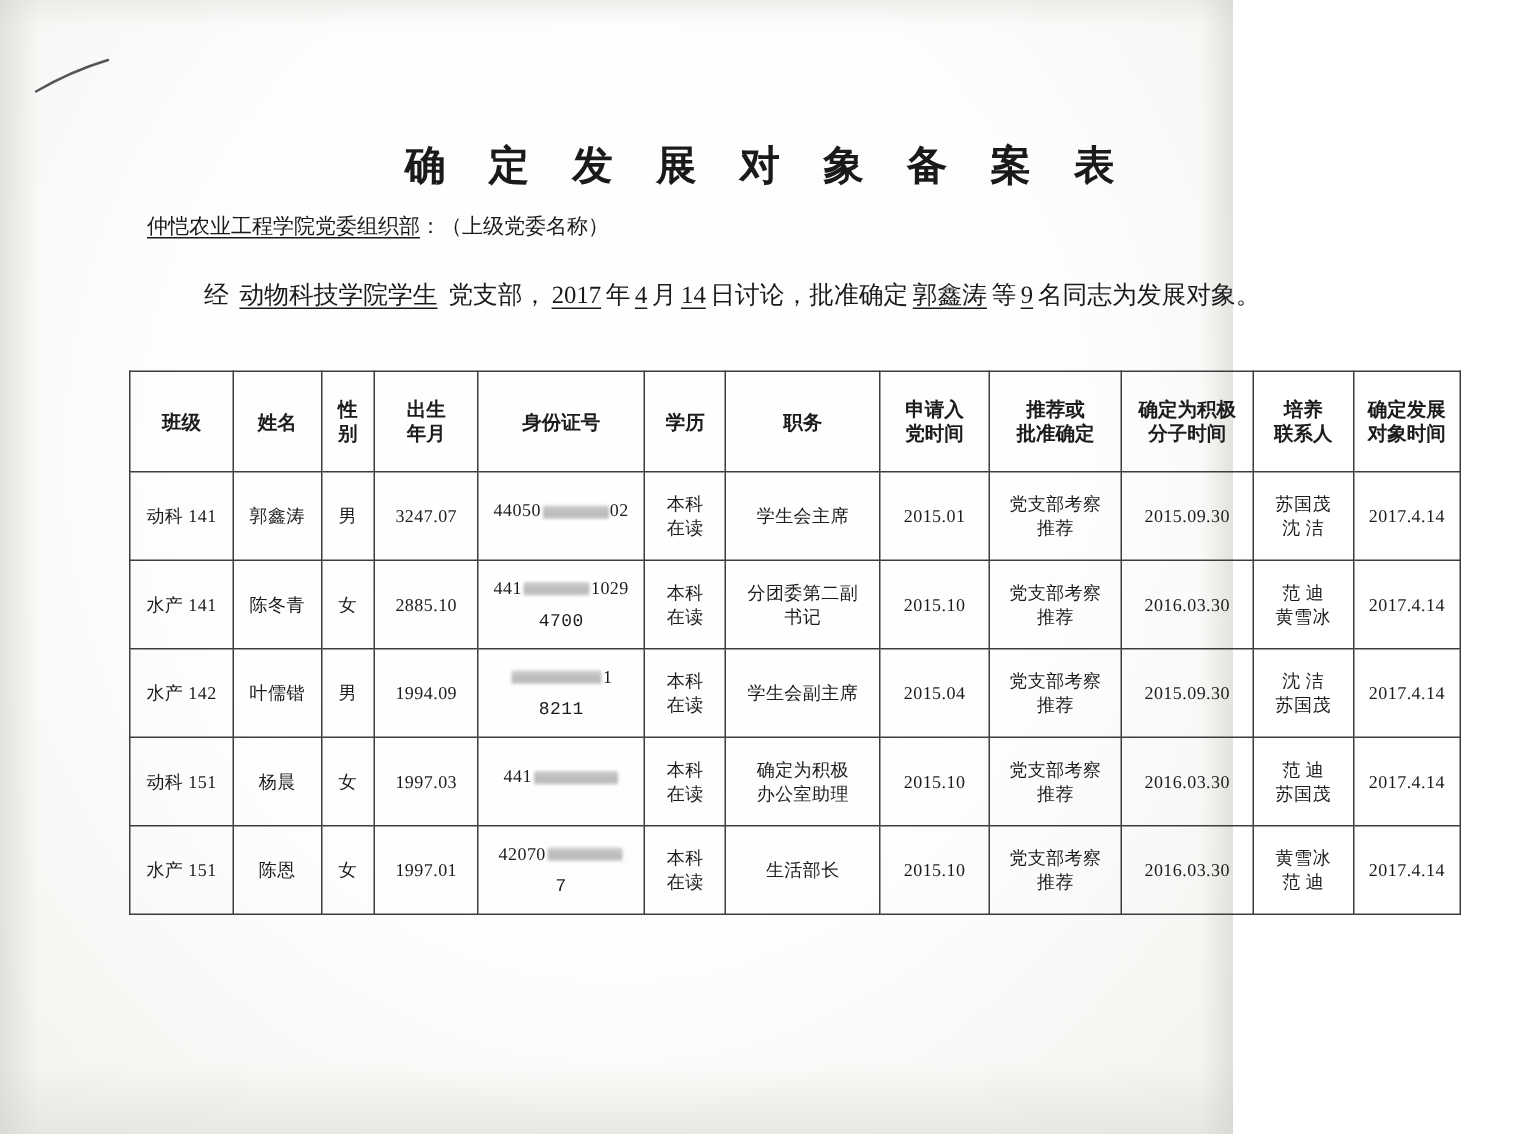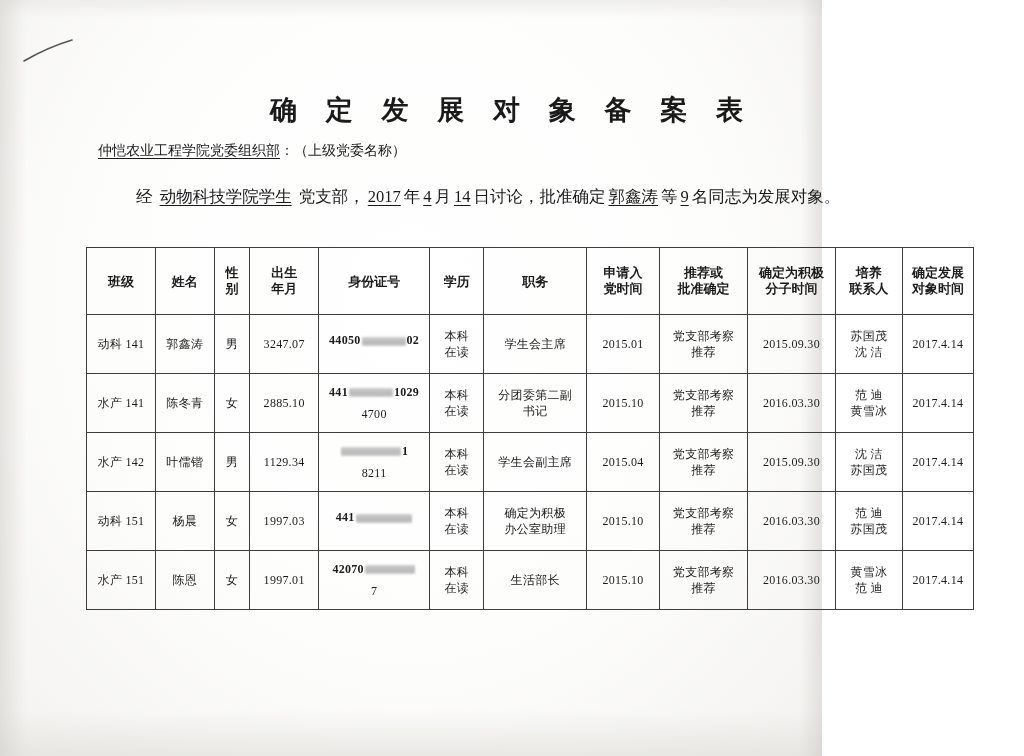--- a/index.html
+++ b/index.html
@@ -118,33 +118,34 @@
   .c-rec    { width: 84px; }
   .c-active { width: 84px; }
   .c-contact{ width: 64px; }
   .c-final  { width: 68px; }
 
   .idcell {
     position: relative;
     font-size: 11px;
     letter-spacing: 0.2px;
   }
-  .idline { white-space: nowrap; font-weight: bold; }
+  .idline { white-space: nowrap; }
   .idline .redact {
     display: inline-block;
     vertical-align: middle;
     height: 9px;
     background: linear-gradient(to bottom, #cfcfcf, #b9b9b9 60%, #c9c9c9);
     filter: blur(1.1px);
     border-radius: 1px;
     margin: 0 1px;
   }
   .idline2 {
     margin-top: 7px;
     white-space: nowrap;
+    font-family: Liberation Mono, monospace;
   }
   .stack span { display: block; line-height: 16px; }
 </style>
 </head>
 <body>
 
 <div class="page">
 
   <svg class="pen-mark" viewBox="0 0 54 26">
     <path d="M2 23 C 14 16, 30 8, 50 2" stroke="#555" stroke-width="1.6" fill="none" stroke-linecap="round"></path>
@@ -267,21 +268,21 @@
         <td class="stack">
             <span>范 迪</span>
             <span>黄雪冰</span>
           </td>
         <td>2017.4.14</td>
       </tr>
       <tr>
         <td>水产 142</td>
         <td>叶儒锴</td>
         <td>男</td>
-        <td>1129.34</td>
+        <td>1994.09</td>
         <td class="idcell">
           <div class="idline"><i class="redact" style="width:60px"></i><span>1</span></div>
           <div class="idline2"><span>8211</span></div>
         </td>
         <td class="stack">
             <span>本科</span>
             <span>在读</span>
           </td>
         <td>学生会副主席</td>
         <td>2015.04</td>

